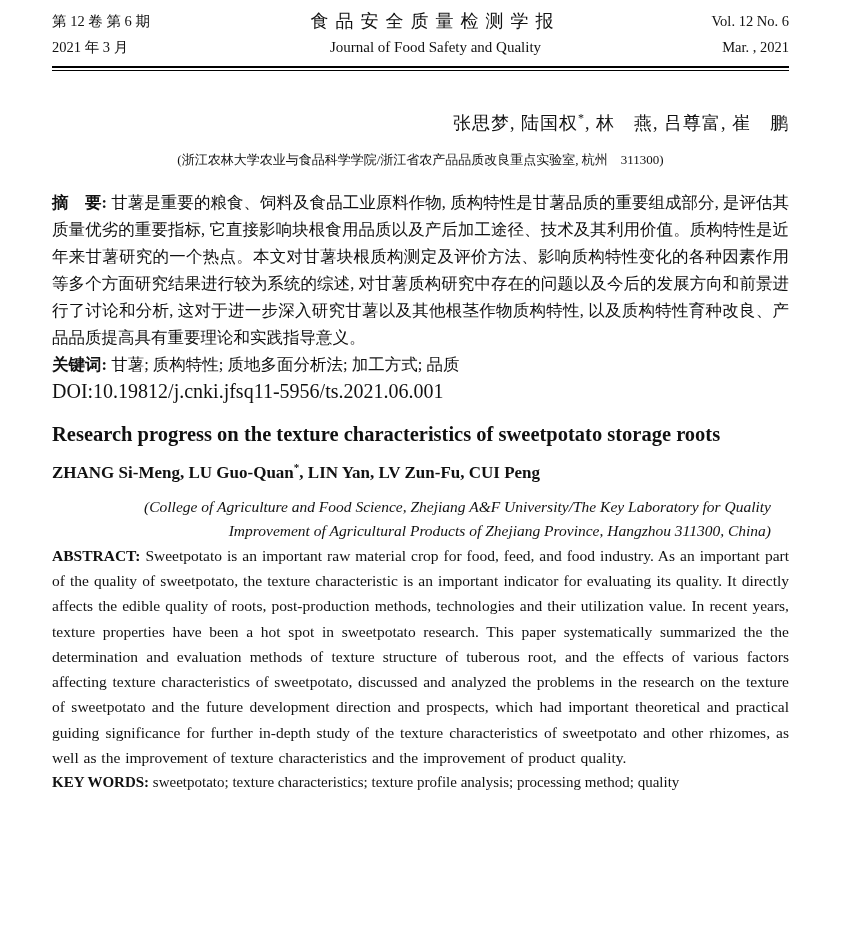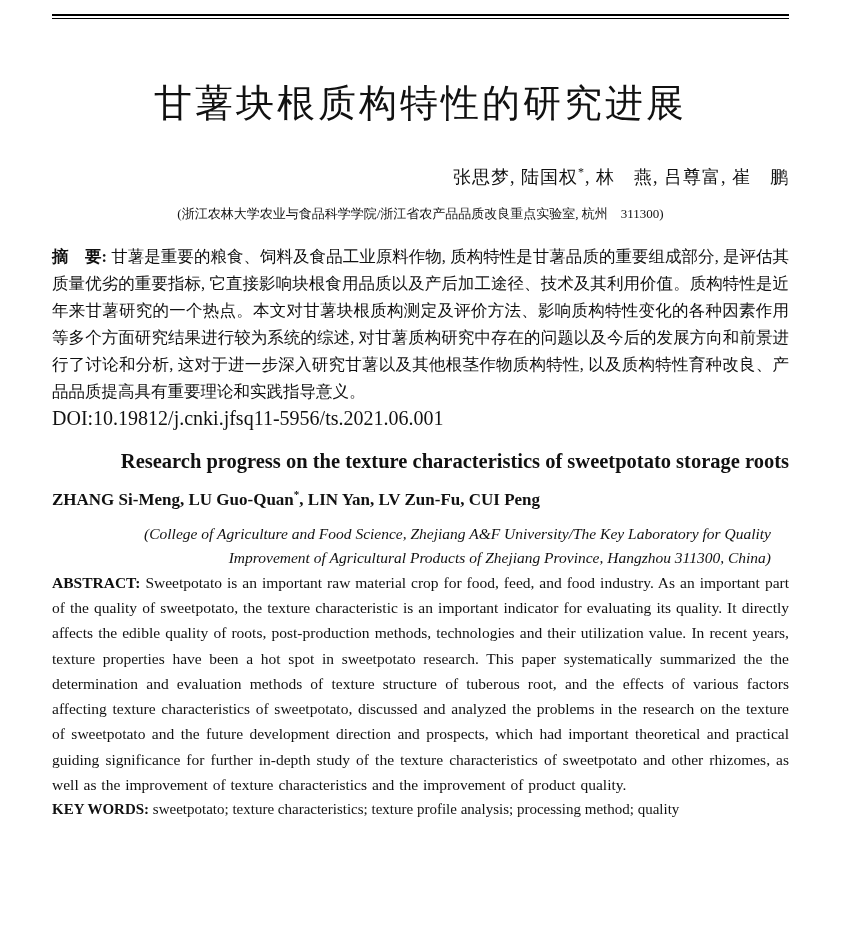--- a/index.html
+++ b/index.html
@@ -72,21 +72,21 @@
     line-height: 27px;
     text-align: left;
   }
   .doi {
     font-size: 20px;
     line-height: 27px;
   }
   
   .en-title {
     margin-top: 16px;
-    text-align: right;
+    text-align: left;
     font-size: 20.5px;
     font-weight: bold;
     line-height: 26px;
   }
   .en-authors {
     margin-top: 14px;
     font-size: 17px;
     font-weight: 600;
   }
   .en-authors sup { font-size: 11px; }
@@ -110,31 +110,45 @@
     font-size: 15px;
     line-height: 25.3px;
     text-align: left;
   }
 </style>
 </head>
 <body>
 
 <div class="page">
 
+  <header class="hdr">
+    <div class="hdr-col hdr-left">
+      <div>第 12 卷 第 6 期</div>
+      <div>2021 年 3 月</div>
+    </div>
+    <div class="hdr-center">
+      <div class="cn">食品安全质量检测学报</div>
+      <div class="en">Journal of Food Safety and Quality</div>
+    </div>
+    <div class="hdr-col hdr-right">
+      <div>Vol. 12 No. 6</div>
+      <div>Mar. , 2021</div>
+    </div>
+  </header>
 
   <div class="double-rule"></div>
 
-  <h1 class="cn-title">甘薯块根质构特性的研究进展</h1>
 
   <div class="cn-authors"><span>张思梦, 陆国权</span><sup>*</sup><span>, 林　燕, 吕尊富, 崔　鹏</span></div>
 
   <div class="cn-affil">(浙江农林大学农业与食品科学学院/浙江省农产品品质改良重点实验室, 杭州　311300)</div>
 
   <p class="cn-abstract"><span class="lbl">摘　要: </span><span>甘薯是重要的粮食、饲料及食品工业原料作物, 质构特性是甘薯品质的重要组成部分, 是评估其质量优劣的重要指标, 它直接影响块根食用品质以及产后加工途径、技术及其利用价值。质构特性是近年来甘薯研究的一个热点。本文对甘薯块根质构测定及评价方法、影响质构特性变化的各种因素作用等多个方面研究结果进行较为系统的综述, 对甘薯质构研究中存在的问题以及今后的发展方向和前景进行了讨论和分析, 这对于进一步深入研究甘薯以及其他根茎作物质构特性, 以及质构特性育种改良、产品品质提高具有重要理论和实践指导意义。</span></p>
 
+  <p class="cn-keywords"><span class="lbl">关键词: </span><span>甘薯; 质构特性; 质地多面分析法; 加工方式; 品质</span></p>
 
   <div class="doi">DOI:10.19812/j.cnki.jfsq11-5956/ts.2021.06.001</div>
 
   <h2 class="en-title">Research progress on the texture characteristics of sweetpotato storage roots</h2>
 
   <div class="en-authors"><span>ZHANG Si-Meng, LU Guo-Quan</span><sup>*</sup><span>, LIN Yan, LV Zun-Fu, CUI Peng</span></div>
 
   <div class="en-affil">(College of Agriculture and Food Science, Zhejiang A&amp;F University/The Key Laboratory for Quality Improvement of Agricultural Products of Zhejiang Province, Hangzhou 311300, China)</div>
 
   <p class="en-abstract"><span class="lbl">ABSTRACT: </span><span>Sweetpotato is an important raw material crop for food, feed, and food industry. As an important part of the quality of sweetpotato, the texture characteristic is an important indicator for evaluating its quality. It directly affects the edible quality of roots, post-production methods, technologies and their utilization value. In recent years, texture properties have been a hot spot in sweetpotato research. This paper systematically summarized the the determination and evaluation methods of texture structure of tuberous root, and the effects of various factors affecting texture characteristics of sweetpotato, discussed and analyzed the problems in the research on the texture of sweetpotato and the future development direction and prospects, which had important theoretical and practical guiding significance for further in-depth study of the texture characteristics of sweetpotato and other rhizomes, as well as the improvement of texture characteristics and the improvement of product quality.</span></p>

